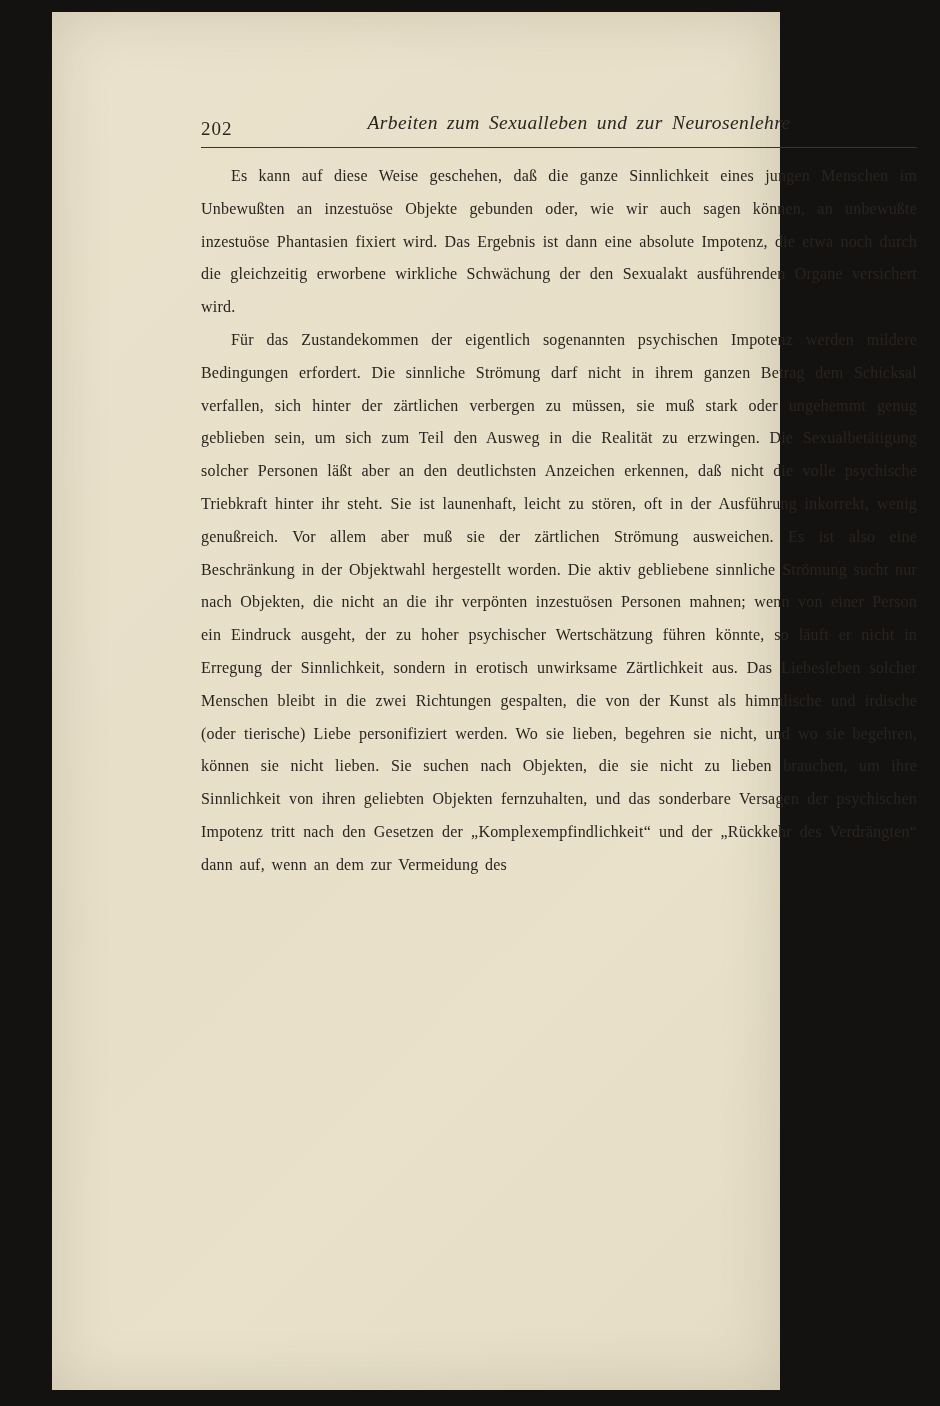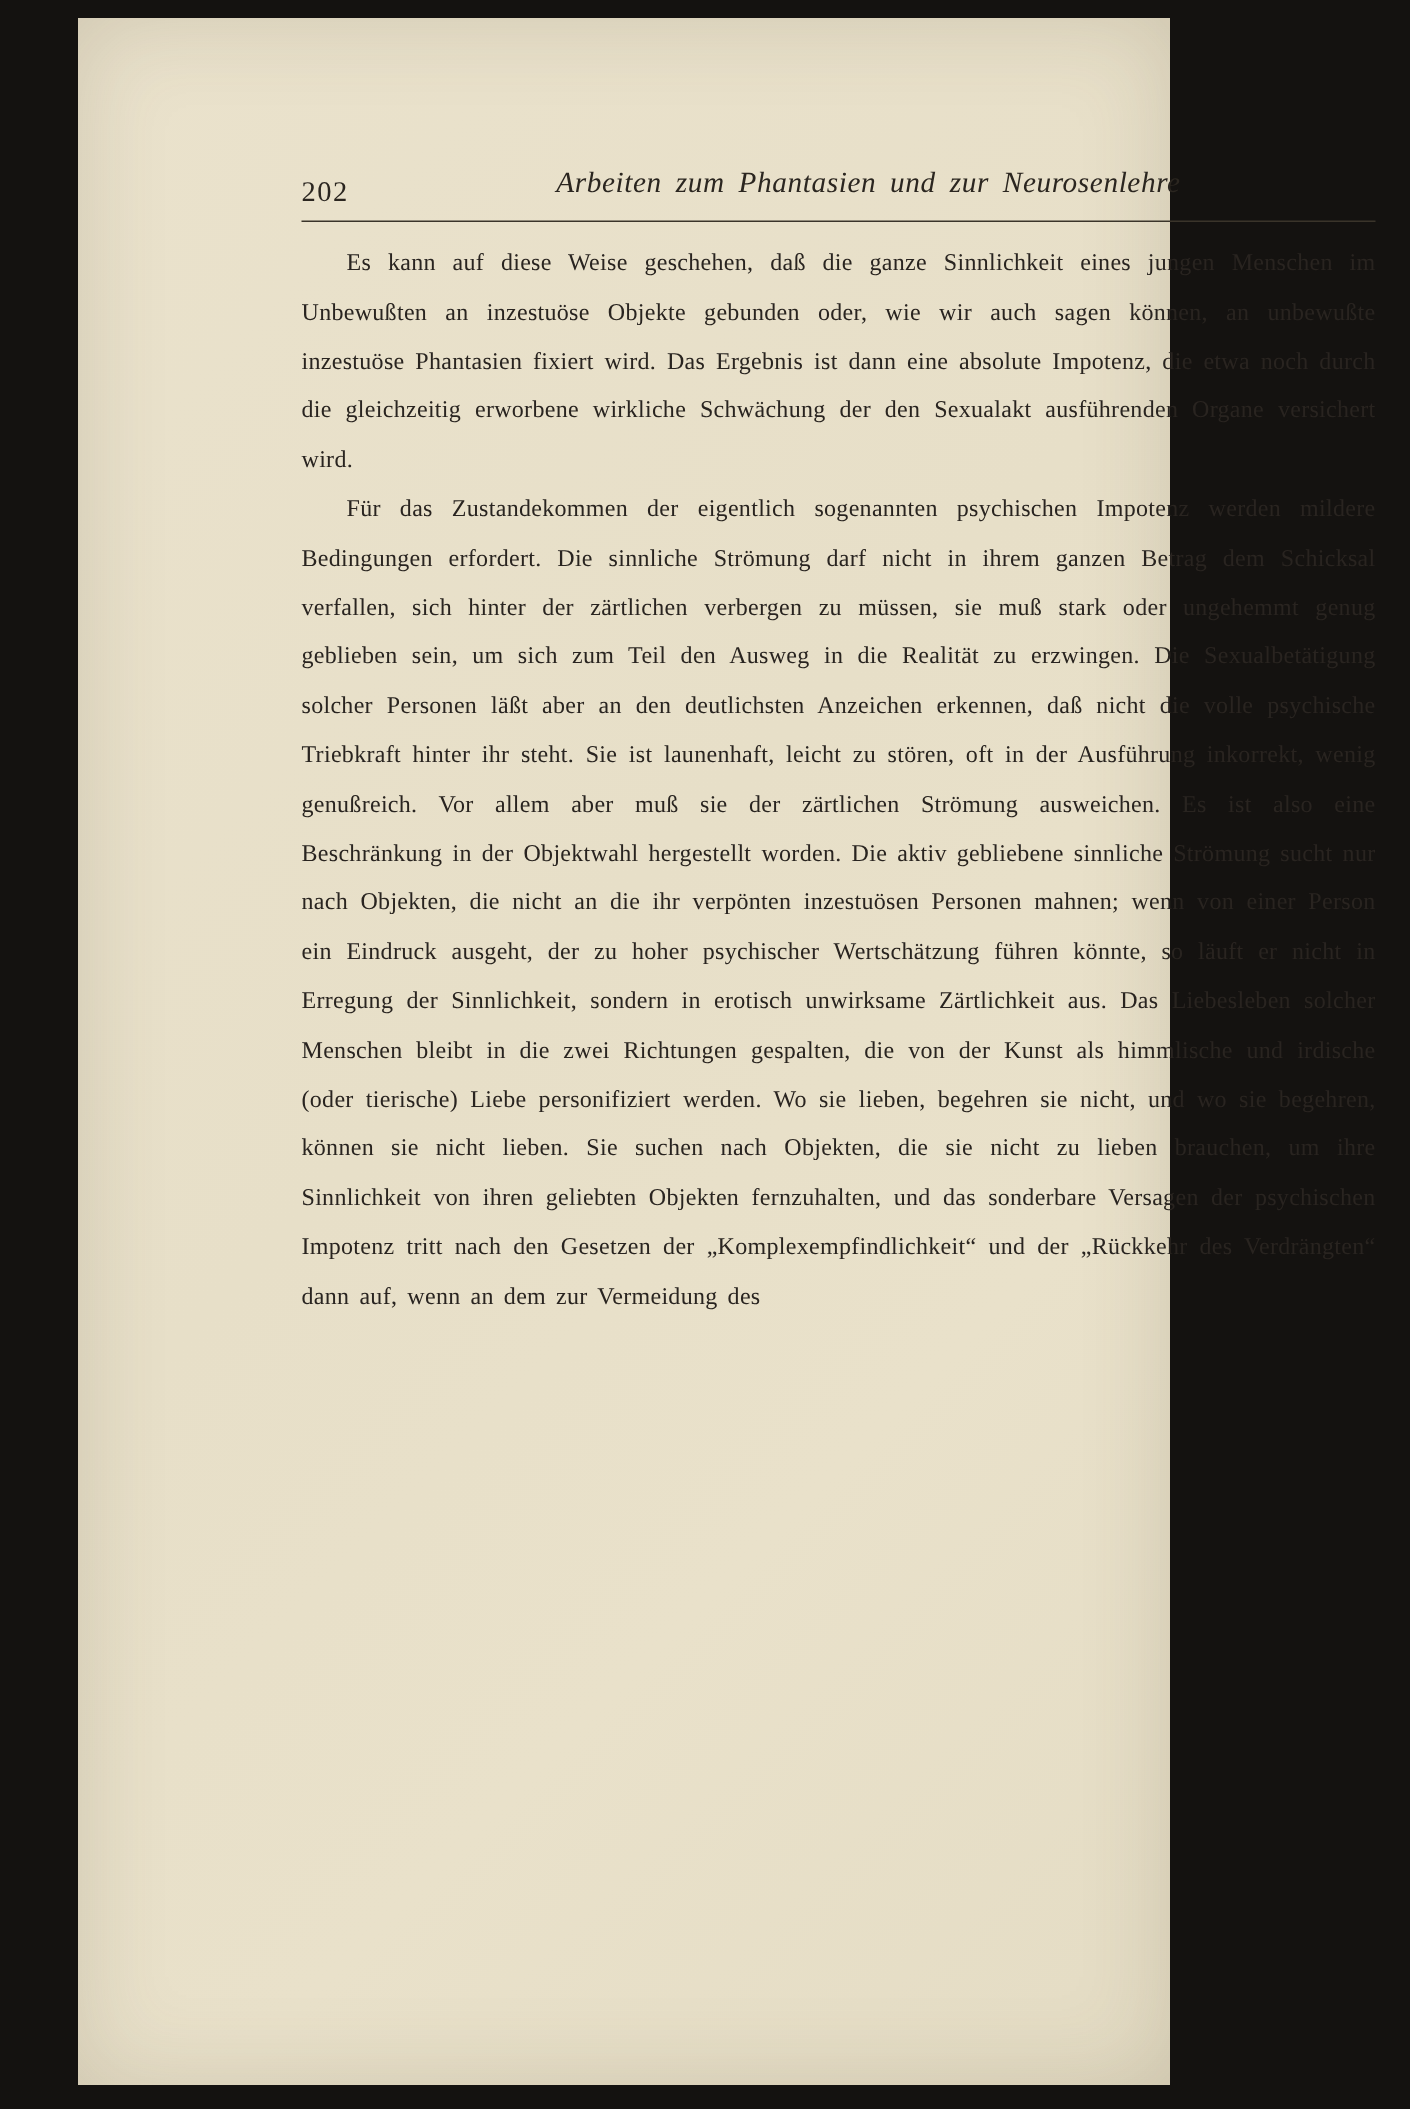--- a/index.html
+++ b/index.html
@@ -73,21 +73,21 @@
   }
 </style>
 </head>
 <body>
 
 <div class="paper">
   <div class="text-column">
 
     <div class="page-header">
       <span class="page-number">202</span>
-      <span class="running-header">Arbeiten zum Phantasien und zur Neurosenlehre</span>
+      <span class="running-header">Arbeiten zum Sexualleben und zur Neurosenlehre</span>
     </div>
 
     <hr class="header-rule">
 
     <div class="body-text">
       <p>Es kann auf diese Weise geschehen, daß die ganze Sinnlichkeit eines jungen Menschen im Unbewußten an inzestuöse Objekte gebunden oder, wie wir auch sagen können, an unbewußte inzestuöse Phantasien fixiert wird. Das Ergebnis ist dann eine absolute Impotenz, die etwa noch durch die gleichzeitig erworbene wirkliche Schwächung der den Sexualakt ausführenden Organe versichert wird.</p>
       <p>Für das Zustandekommen der eigentlich sogenannten psychischen Impotenz werden mildere Bedingungen erfordert. Die sinnliche Strömung darf nicht in ihrem ganzen Betrag dem Schicksal verfallen, sich hinter der zärtlichen verbergen zu müssen, sie muß stark oder ungehemmt genug geblieben sein, um sich zum Teil den Ausweg in die Realität zu erzwingen. Die Sexualbetätigung solcher Personen läßt aber an den deutlichsten Anzeichen erkennen, daß nicht die volle psychische Triebkraft hinter ihr steht. Sie ist launenhaft, leicht zu stören, oft in der Ausführung inkorrekt, wenig genußreich. Vor allem aber muß sie der zärtlichen Strömung ausweichen. Es ist also eine Beschränkung in der Objektwahl hergestellt worden. Die aktiv gebliebene sinnliche Strömung sucht nur nach Objekten, die nicht an die ihr verpönten inzestuösen Personen mahnen; wenn von einer Person ein Eindruck ausgeht, der zu hoher psychischer Wertschätzung führen könnte, so läuft er nicht in Erregung der Sinnlichkeit, sondern in erotisch unwirksame Zärtlichkeit aus. Das Liebesleben solcher Menschen bleibt in die zwei Richtungen gespalten, die von der Kunst als himmlische und irdische (oder tierische) Liebe personifiziert werden. Wo sie lieben, begehren sie nicht, und wo sie begehren, können sie nicht lieben. Sie suchen nach Objekten, die sie nicht zu lieben brauchen, um ihre Sinnlichkeit von ihren geliebten Objekten fernzuhalten, und das sonderbare Versagen der psychischen Impotenz tritt nach den Gesetzen der „Komplexempfindlichkeit“ und der „Rückkehr des Verdrängten“ dann auf, wenn an dem zur Vermeidung des</p>
     </div>
 
   </div>

